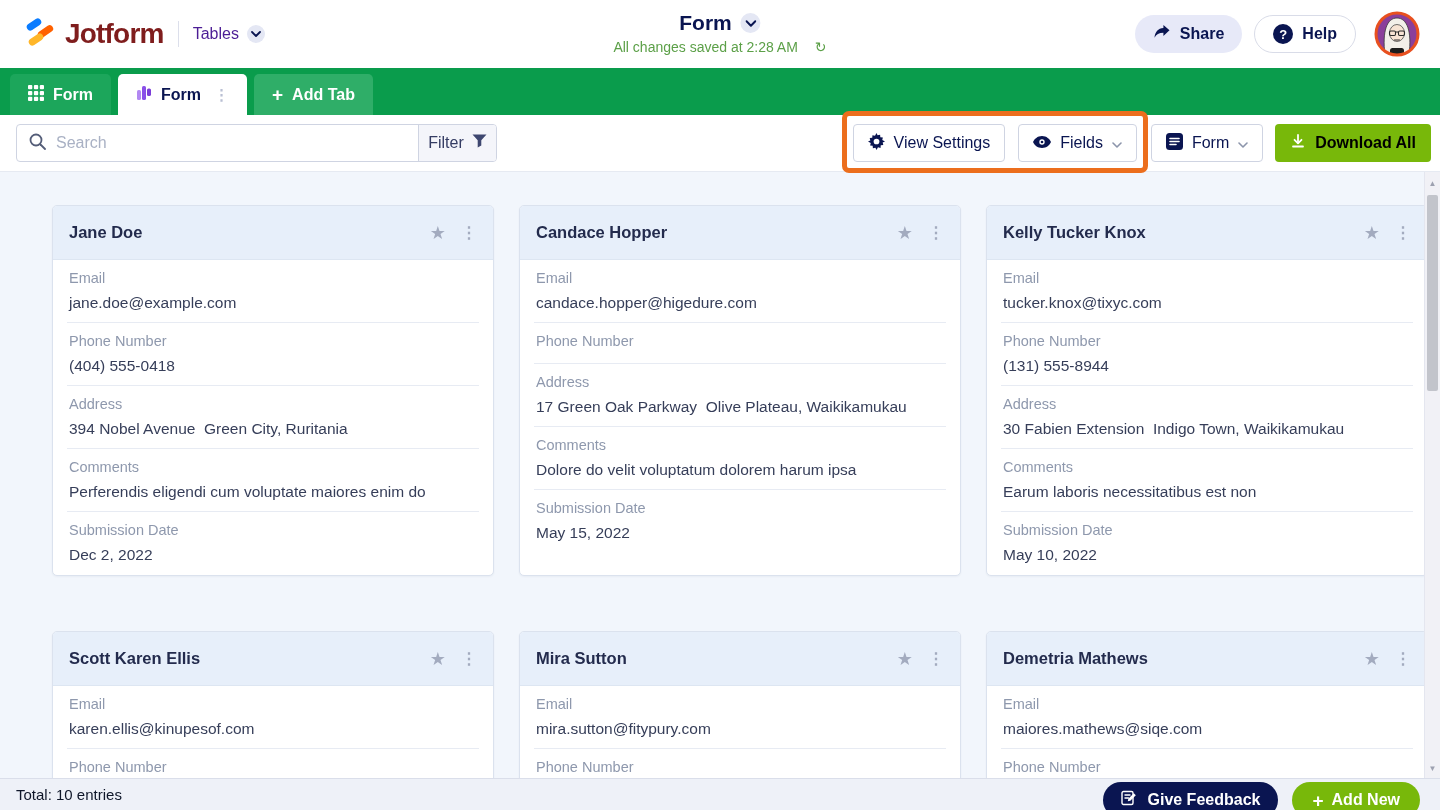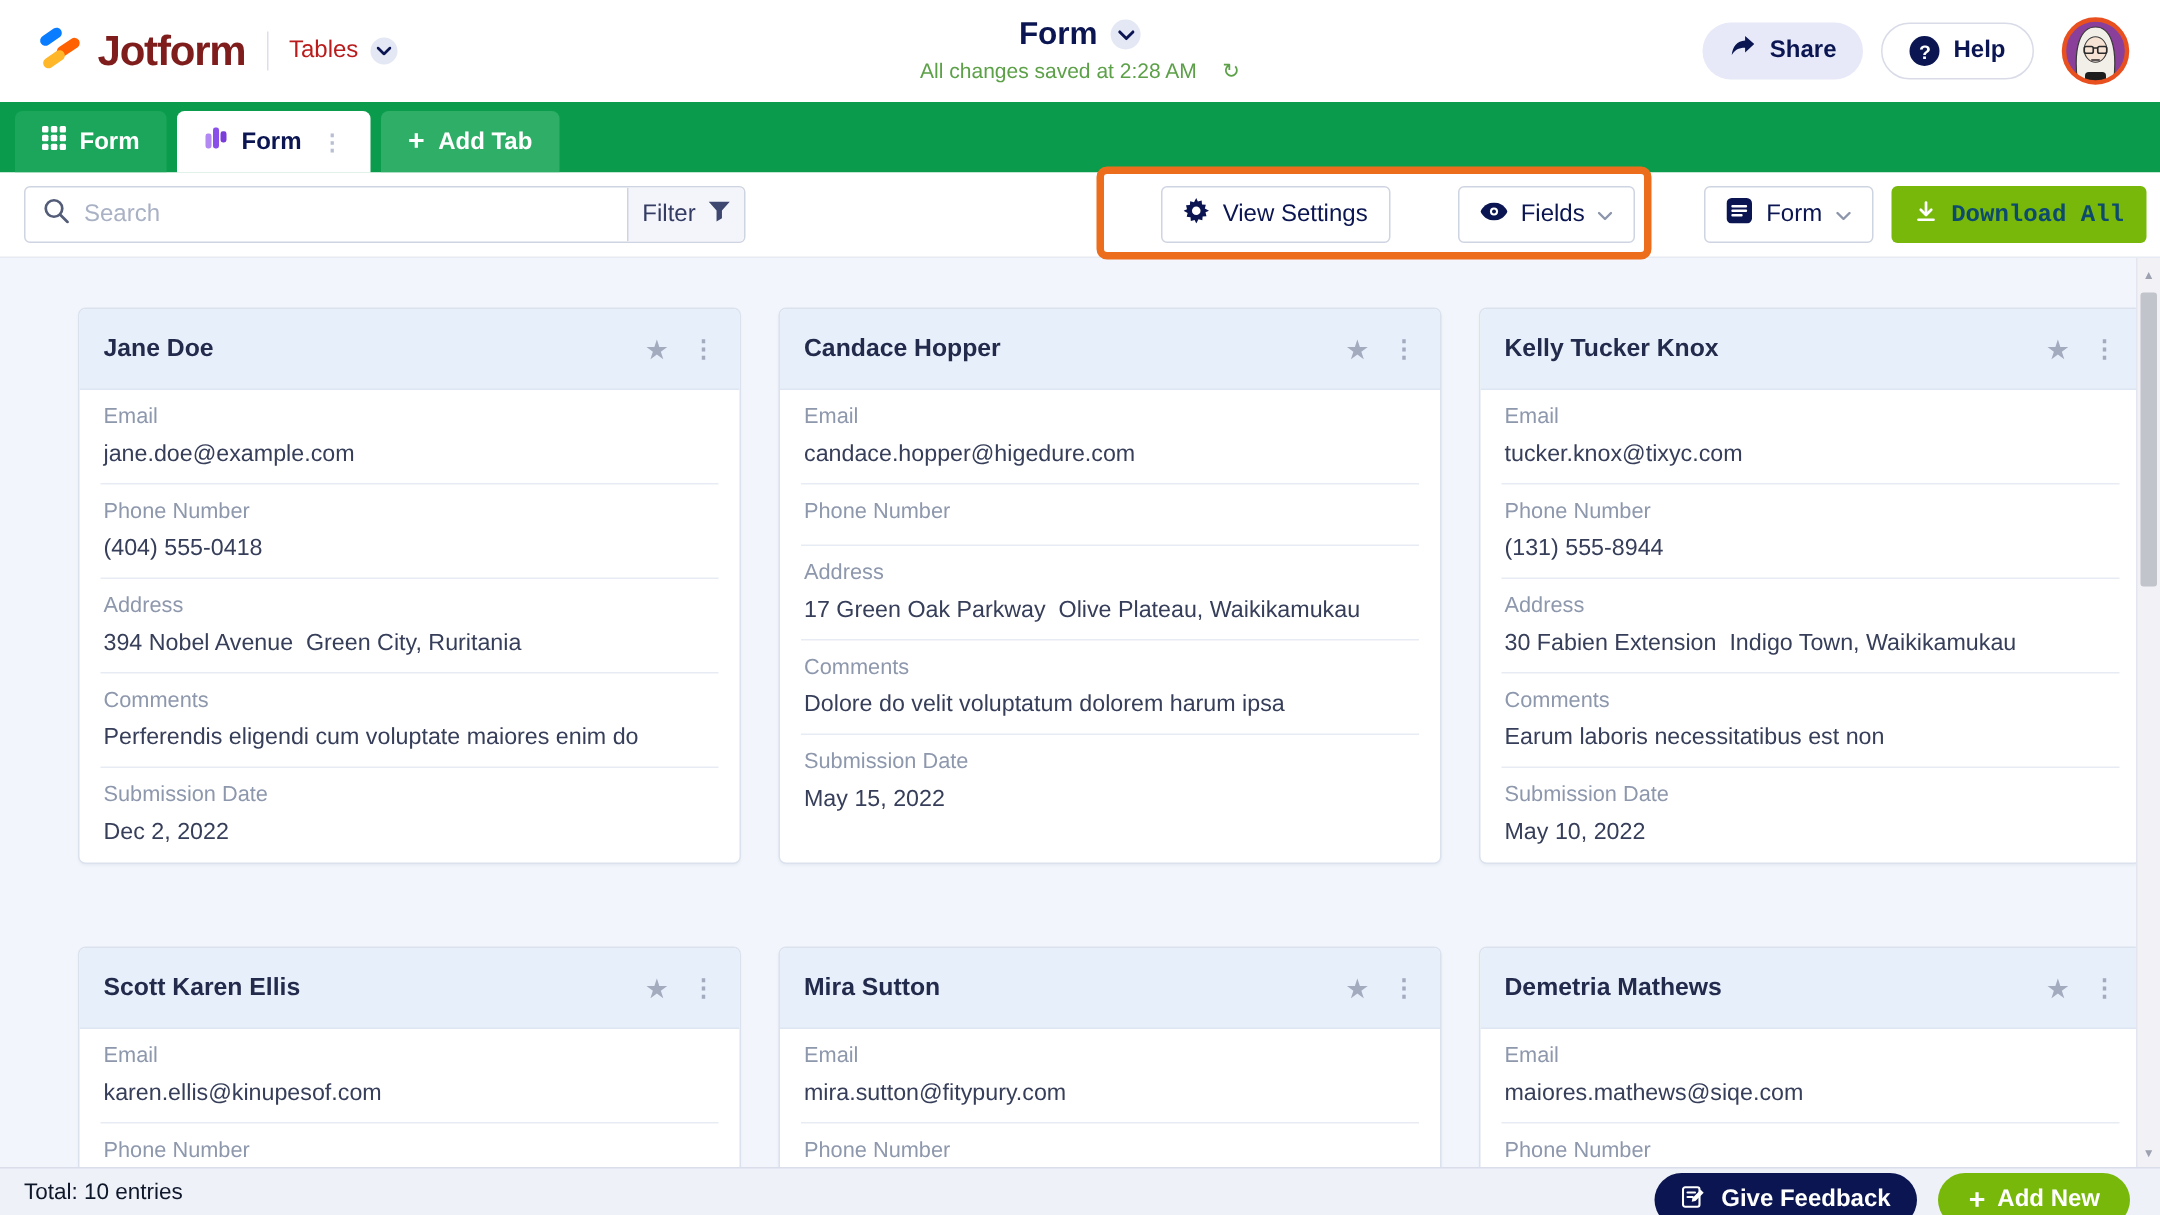--- a/index.html
+++ b/index.html
@@ -7,21 +7,21 @@
   body { font-family:"Liberation Sans", sans-serif; background:#fff; }
   .app { width:1440px; height:810px; display:flex; flex-direction:column; }
 
   
   .topbar { flex:0 0 68px; background:#fff; display:flex; align-items:center;
             justify-content:space-between; padding:0 20px 0 24px; position:relative; }
   .brand-group { display:flex; align-items:center; gap:14px; }
   .logo { display:flex; align-items:center; gap:9px; cursor:pointer; }
   .wordmark { font-size:28px; font-weight:bold; color:#7f1d1d; letter-spacing:-0.8px; }
   .divider-v { width:1px; height:26px; background:#dcdfeb; }
-  .product { display:flex; align-items:center; gap:8px; font-size:16px; color:#b91c1c; cursor:pointer; }
+  .product { display:flex; align-items:center; gap:8px; font-size:16px; color:#4c1d95; cursor:pointer; }
   .chev-badge { width:18px; height:18px; border-radius:50%; background:#e4e7f4;
                 display:flex; align-items:center; justify-content:center; cursor:pointer; }
   .title-group { position:absolute; left:50%; top:11px; transform:translateX(-50%); text-align:center; }
   .title-row { display:flex; align-items:center; justify-content:center; gap:9px;
                font-size:21px; font-weight:bold; color:#0a1551; }
   .title-row .chev-badge { width:20px; height:20px; }
   .autosave { margin-top:4px; font-size:14px; color:#5ca048; display:flex; gap:17px;
               align-items:center; justify-content:center; }
   .refresh-glyph { font-size:14px; color:#5ca048; }
   .actions { display:flex; align-items:center; gap:12px; }
@@ -53,29 +53,29 @@
   .search-box { flex:1; display:flex; align-items:center; gap:10px; padding:0 12px; }
   .search-input { border:none; outline:none; font-size:16px; color:#c2410c; width:100%;
                   font-family:"Liberation Sans", sans-serif; background:transparent; }
   .search-input::placeholder { color:#a9b1c4; }
   .filter-btn { width:78px; border-left:1px solid #cfd4e2; background:#f4f5fa; display:flex;
                 align-items:center; justify-content:center; gap:8px; font-size:16px;
                 color:#343c63; cursor:pointer; }
   .toolbar-right { display:flex; align-items:center; }
   .tb-btn { height:38px; border:1px solid #cfd4e2; border-radius:4px; background:#fff;
             display:flex; align-items:center; gap:9px; padding:0 14px; font-size:16px;
-            color:#0a1551; cursor:pointer; white-space:nowrap;margin-left:32px; }
+            color:#0a1551; cursor:pointer; white-space:nowrap; }
   .highlight-wrap { position:relative; display:flex; align-items:center; gap:13px;
                     padding:0 11px; height:56px; }
   .highlight-box { position:absolute; top:-4px; bottom:-2px; left:0; right:0;
                    border:5px solid #ec6e1d; border-radius:7px; pointer-events:none; z-index:6; }
   .after-wrap { margin-left:3px; display:flex; align-items:center; gap:12px; }
-  .download-btn { height:38px; background:#78b80a; border:none; border-radius:4px; color:#0c4a6e;
+  .download-btn { height:38px; background:#78b80a; border:none; border-radius:4px; color:#000000;
                   font-weight:bold; font-size:16px; display:flex; align-items:center; gap:9px;
-                  padding:0 15px; cursor:pointer; white-space:nowrap;font-family:Liberation Mono, monospace; }
+                  padding:0 15px; cursor:pointer; white-space:nowrap; }
 
   
   .content { flex:1; background:#f2f6fc; position:relative; overflow:hidden; }
   .cards-grid { display:grid; grid-template-columns:repeat(3,442px); column-gap:25px;
                 row-gap:55px; padding:33px 16px 0 32px;margin-left:20px; }
   .card { background:#fff; border:1px solid #dbe2ee; border-radius:5px; overflow:hidden;
           box-shadow:0 1px 2px rgba(40,60,90,.05); cursor:pointer; }
   .card.partial { height:170px; }
   .card-header { height:54px; background:#e7effa; display:flex; align-items:center;
                  padding:0 16px; border-bottom:1px solid #dde6f2; }

